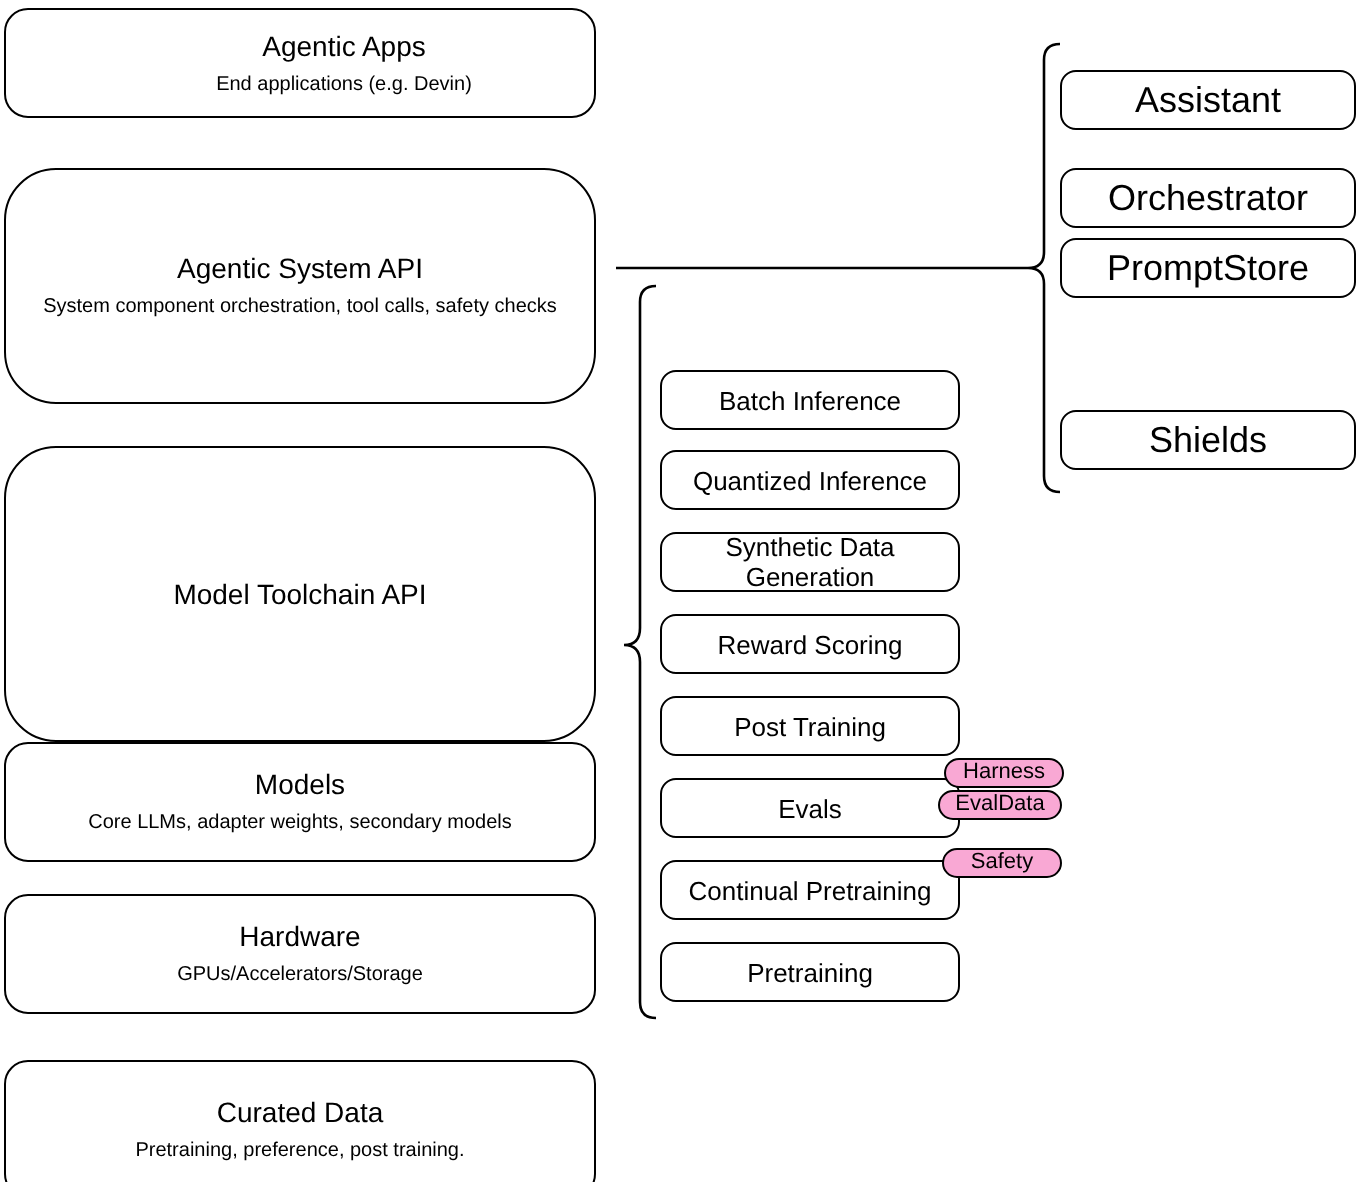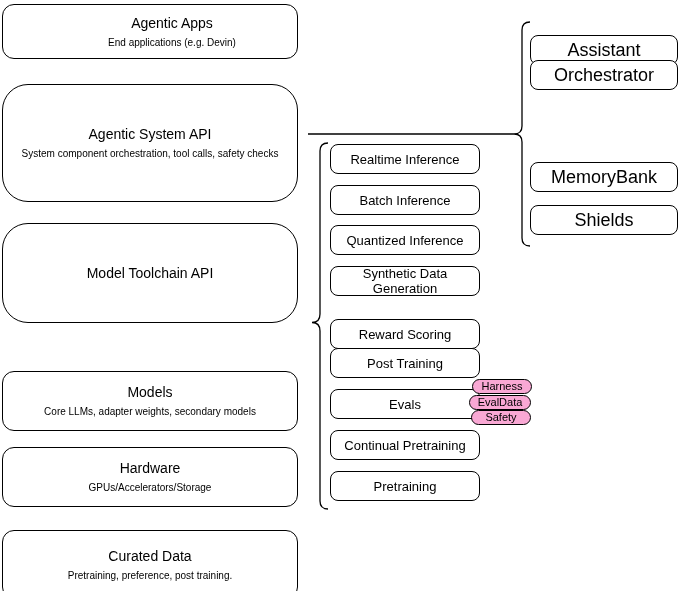--- a/index.html
+++ b/index.html
@@ -93,52 +93,49 @@
   <div class="box lbox r12" style="top:4px;height:55px;padding-left:44px;">
     <div class="title">Agentic Apps</div>
     <div class="subtitle">End applications (e.g. Devin)</div>
   </div>
 
   <div class="box lbox r26" style="top:84px;height:118px;justify-content:center;">
     <div class="title">Agentic System API</div>
     <div class="subtitle">System component orchestration, tool calls, safety checks</div>
   </div>
 
-  <div class="box lbox r26" style="top:223px;height:100px;gap:16px;">
+  <div class="box lbox r26" style="top:223px;height:148px;gap:16px;">
     <div class="title">Model Toolchain API</div>
   </div>
 
   <div class="box lbox r12" style="top:371px;height:60px;">
     <div class="title">Models</div>
     <div class="subtitle">Core LLMs, adapter weights, secondary models</div>
   </div>
 
   <div class="box lbox r12" style="top:447px;height:60px;">
     <div class="title">Hardware</div>
     <div class="subtitle">GPUs/Accelerators/Storage</div>
   </div>
 
   <div class="box lbox r12" style="top:530px;height:69px;">
     <div class="title">Curated Data</div>
     <div class="subtitle">Pretraining, preference, post training.</div>
   </div>
 
-  <div class="box mbox" style="top:144px;">
-    <span>Realtime Inference</span>
-  </div>
   <div class="box mbox" style="top:185px;">
     <span>Batch Inference</span>
   </div>
   <div class="box mbox" style="top:225px;">
     <span>Quantized Inference</span>
   </div>
   <div class="box mbox" style="top:266px;align-items:center;">
     <span>Synthetic Data Generation</span>
   </div>
-  <div class="box mbox" style="top:319px;">
+  <div class="box mbox" style="top:307px;">
     <span>Reward Scoring</span>
   </div>
   <div class="box mbox" style="top:389px;">
     <span>Evals</span>
   </div>
   <div class="box mbox" style="top:348px;">
     <span>Post Training</span>
   </div>
   <div class="box mbox" style="top:430px;align-items:center;">
     <span>Continual Pretraining</span>
@@ -146,30 +143,30 @@
   <div class="box mbox" style="top:471px;">
     <span>Pretraining</span>
   </div>
 
   <div class="pill" style="left:472px;top:379px;width:60px;">
     <span>Harness</span>
   </div>
   <div class="pill" style="left:469px;top:395px;width:62px;">
     <span>EvalData</span>
   </div>
-  <div class="pill" style="left:471px;top:410px;width:60px;">
+  <div class="pill" style="left:471px;top:424px;width:60px;">
     <span>Safety</span>
   </div>
 
   <div class="box rbox" style="top:35px;">
     <span>Assistant</span>
   </div>
-  <div class="box rbox" style="top:60px;text-align:center;">
+  <div class="box rbox" style="top:84px;text-align:center;">
     <span>Orchestrator</span>
   </div>
-  <div class="box rbox" style="top:162px;">
-    <span>MemoryBank</span>
+  <div class="box rbox" style="top:119px;">
+    <span>PromptStore</span>
   </div>
   <div class="box rbox" style="top:205px;">
     <span>Shields</span>
   </div>
 
 </div>
 
 </body></html>

